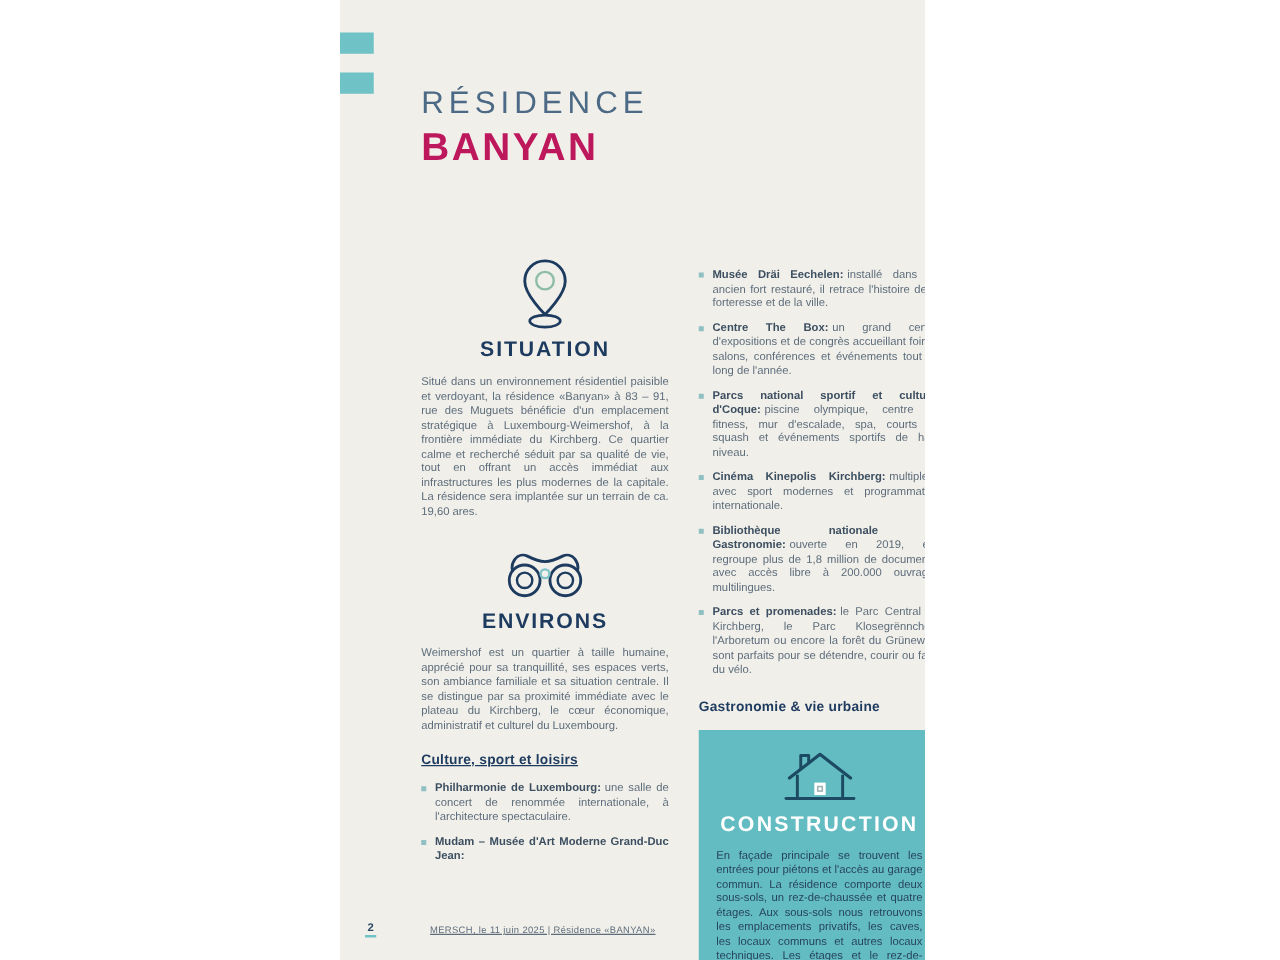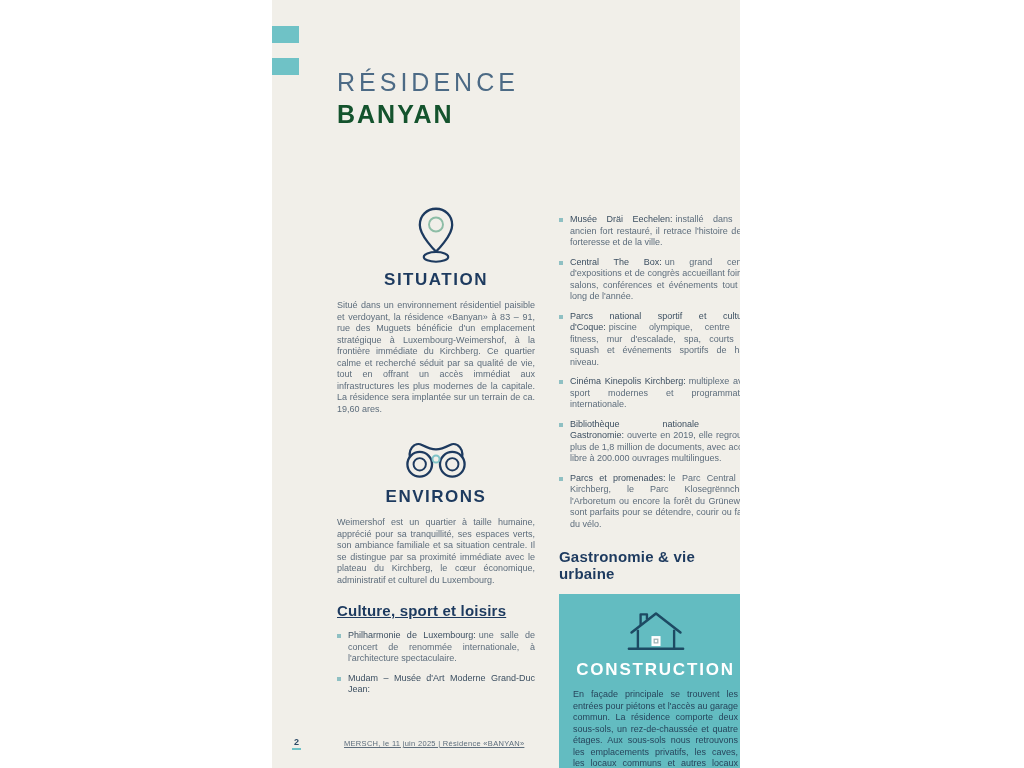--- a/index.html
+++ b/index.html
@@ -8,40 +8,40 @@
   .canvas { position:relative; width:1024px; height:768px; background:#ffffff; }
   .page { position:absolute; left:240px; top:0; width:468px; height:768px;
           background:#f1efe9; overflow:hidden;margin-left:32px; }
 
   .accent-sq { position:absolute; left:0; width:27px; height:17px; background:#6fc2c6; }
   .accent-sq.one { top:26px; }
   .accent-sq.two { top:58px; }
 
   .title { position:absolute; left:65px; top:68px; }
   .title .line1 { font-size:25px; letter-spacing:4px; color:#4c6a85; font-weight:400; }
-  .title .line2 { font-size:25px; letter-spacing:2px; color:#14532d; font-weight:bold; margin-top:3px; }
+  .title .line2 { font-size:31px; letter-spacing:2px; color:#be185d; font-weight:bold; margin-top:3px; }
 
   .col { position:absolute; text-align:justify; hyphens:auto; }
   .col-left  { left:65px;  top:206px; width:198px; }
   .col-right { left:287px; top:214px; width:193px; }
 
   .icon-wrap { text-align:center; }
   .sec-heading { text-align:center; font-size:17px; font-weight:bold; color:#1d3a5f;
                  letter-spacing:1.5px; margin:6px 0 10px; }
   .body-text { font-size:9px; line-height:11.5px; color:#5d6d7c; }
   .body-text + .body-text { margin-top:11px; }
 
-  .sub-heading { font-size:15px; font-weight:bold; color:#1d3a5f; margin:18px 0 8px;
+  .sub-heading { font-size:11px; font-weight:bold; color:#1d3a5f; margin:18px 0 8px;
                  text-align:left; letter-spacing:0.2px; }
 
   .bullet-item { display:flex; margin-top:8px; }
   .bullet-item:first-child { margin-top:0; }
   .bullet-sq { flex:0 0 auto; width:4px; height:4px; background:#8fc0c3; margin:4px 7px 0 0; }
   .bullet-body { font-size:9px; line-height:11.5px; color:#5d6d7c; text-align:justify; }
-  .bullet-lead { font-weight:normal; color:#3c4f61; margin-right:3px; }
+  .bullet-lead { font-weight:bold; color:#3c4f61; margin-right:3px; }
 
   .environs-gap { margin-top:22px; }
   .culture-gap { margin-top:16px;text-decoration:underline; }
 
   .construction-box { margin-top:12px; background:#63bcc1; padding:14px 14px 16px;
                       width:193px; }
   .construction-box .sec-heading { color:#ffffff; letter-spacing:1.8px; margin:4px 0 9px; }
   .construction-box .body-text { color:#27455c; }
 
   .footer { position:absolute; left:20px; top:737px; display:flex; align-items:flex-start; }
@@ -107,21 +107,21 @@
 
     <div class="col col-right">
 
       <div>
         <div class="bullet-item">
           <span class="bullet-sq"></span>
           <div class="bullet-body"><span class="bullet-lead">Musée Dräi Eechelen:</span><span>installé dans un ancien fort restauré, il retrace l'histoire de la forteresse et de la ville.</span></div>
         </div>
         <div class="bullet-item">
           <span class="bullet-sq"></span>
-          <div class="bullet-body"><span class="bullet-lead">Central The Box:</span><span>un grand centre d'expositions et de congrès accueillant foires, salons, conférences et événements tout au long de l'année.</span></div>
+          <div class="bullet-body"><span class="bullet-lead">Centre The Box:</span><span>un grand centre d'expositions et de congrès accueillant foires, salons, conférences et événements tout au long de l'année.</span></div>
         </div>
         <div class="bullet-item">
           <span class="bullet-sq"></span>
           <div class="bullet-body"><span class="bullet-lead">Parcs national sportif et culturel d'Coque:</span><span>piscine olympique, centre de fitness, mur d'escalade, spa, courts de squash et événements sportifs de haut niveau.</span></div>
         </div>
         <div class="bullet-item">
           <span class="bullet-sq"></span>
           <div class="bullet-body"><span class="bullet-lead">Cinéma Kinepolis Kirchberg:</span><span>multiplexe avec sport modernes et programmation internationale.</span></div>
         </div>
         <div class="bullet-item">

